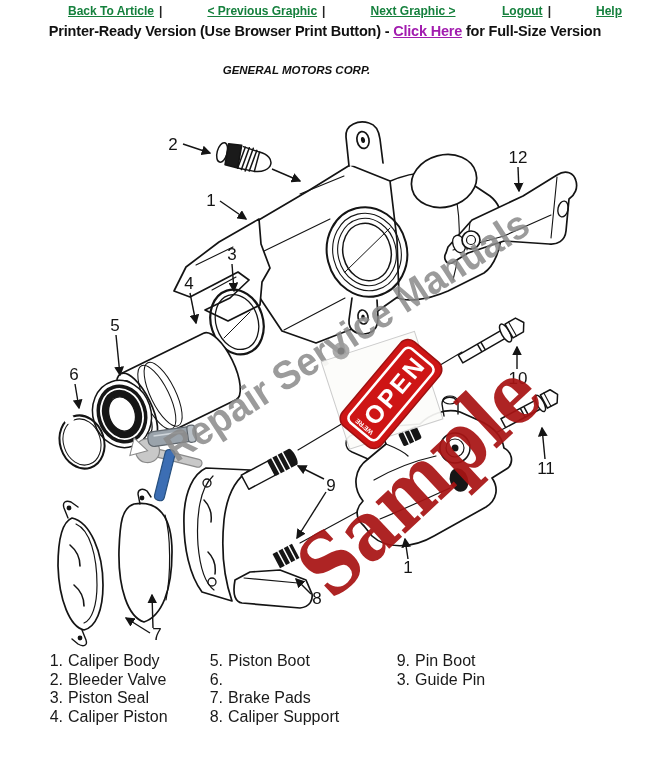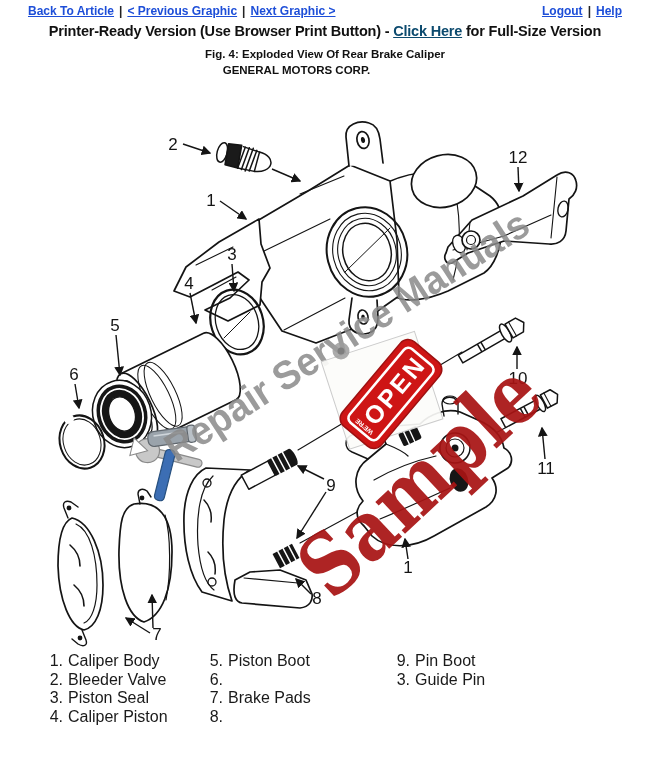--- a/index.html
+++ b/index.html
@@ -1,30 +1,30 @@
 <!DOCTYPE html>
 <html><head>
 <meta charset="utf-8">
 <style>
   html,body{margin:0;padding:0;background:#fff;}
   .page{position:relative;width:650px;height:764px;background:#ffffff;overflow:hidden;
         font-family:"Liberation Sans",sans-serif;color:#111;}
   
   .topnav{position:absolute;top:4px;left:28px;right:28px;display:flex;
           justify-content:space-between;font-size:12px;font-weight:bold;}
-  .topnav a{color:#1d4ed8;text-decoration:underline;cursor:pointer;}
+  .topnav a{color:#15803d;text-decoration:underline;cursor:pointer;margin-left:40px;}
   .sep{color:#222;margin:0 5px;font-weight:bold;}
   
   .title-line{position:absolute;top:23px;left:0;width:650px;text-align:center;
               font-size:14.5px;font-weight:bold;letter-spacing:-0.2px;}
-  .title-line a{color:#0c4a6e;text-decoration:underline;cursor:pointer;}
+  .title-line a{color:#a21caf;text-decoration:underline;cursor:pointer;}
   .fig-caption{position:absolute;top:48px;left:0;width:650px;text-align:center;
                font-size:11.5px;font-weight:bold;}
   .company{position:absolute;top:64px;left:0;width:593px;text-align:center;
-           font-size:11.5px;font-weight:bold;}
+           font-size:11.5px;font-weight:bold;font-style:italic;}
   
   .diagram{position:absolute;top:88px;left:0;}
   
   .parts-col{position:absolute;top:652px;font-size:16px;line-height:18.5px;color:#1a1a1a;}
   .col1{left:41px;} .col2{left:201px;} .col3{left:383px;}
   .parts-col .row{display:flex;white-space:nowrap;}
   .parts-col .num{display:inline-block;min-width:22px;text-align:right;margin-right:5px;}
   .col3 .num{min-width:27px;}
   .figure-id{position:absolute;top:740px;left:41px;font-size:13.5px;color:#2a2a2a;margin-top:32px;}
 </style>
@@ -36,21 +36,20 @@
   <div class="topnav">
     <div>
       <a>Back To Article</a><span class="sep">|</span><a>&lt; Previous Graphic</a><span class="sep">|</span><a>Next Graphic &gt;</a>
     </div>
     <div>
       <a>Logout</a><span class="sep">|</span><a>Help</a>
     </div>
   </div>
 
   <div class="title-line"><span>Printer-Ready Version (Use Browser Print Button) - </span><a>Click Here</a><span> for Full-Size Version</span></div>
-  <div class="fig-caption">Fig. 4: Exploded View Of Rear Brake Caliper</div>
   <div class="company">GENERAL MOTORS CORP.</div>
 
   <svg class="diagram" width="650" height="562" viewBox="0 88 650 562" xmlns="http://www.w3.org/2000/svg">
     <defs>
       <marker id="ah" viewBox="0 0 10 10" refX="8.5" refY="5" markerWidth="7" markerHeight="7" orient="auto">
         <path d="M0 0 L10 5 L0 10 z" fill="#141414"></path>
       </marker>
     </defs>
 
     <g stroke="#141414" stroke-width="1.7" fill="none" stroke-linejoin="round" stroke-linecap="round">
@@ -297,20 +296,21 @@
       </div>
     <div class="row">
         <span class="num">6.</span>
       </div>
     <div class="row">
         <span class="num">7.</span>
         <span>Brake Pads</span>
       </div>
     <div class="row">
         <span class="num">8.</span>
+        <span>Caliper Support</span>
       </div>
   </div>
   <div class="parts-col col3">
     <div class="row">
         <span class="num">9.</span>
         <span>Pin Boot</span>
       </div>
     <div class="row">
         <span class="num">3.</span>
         <span>Guide Pin</span>

